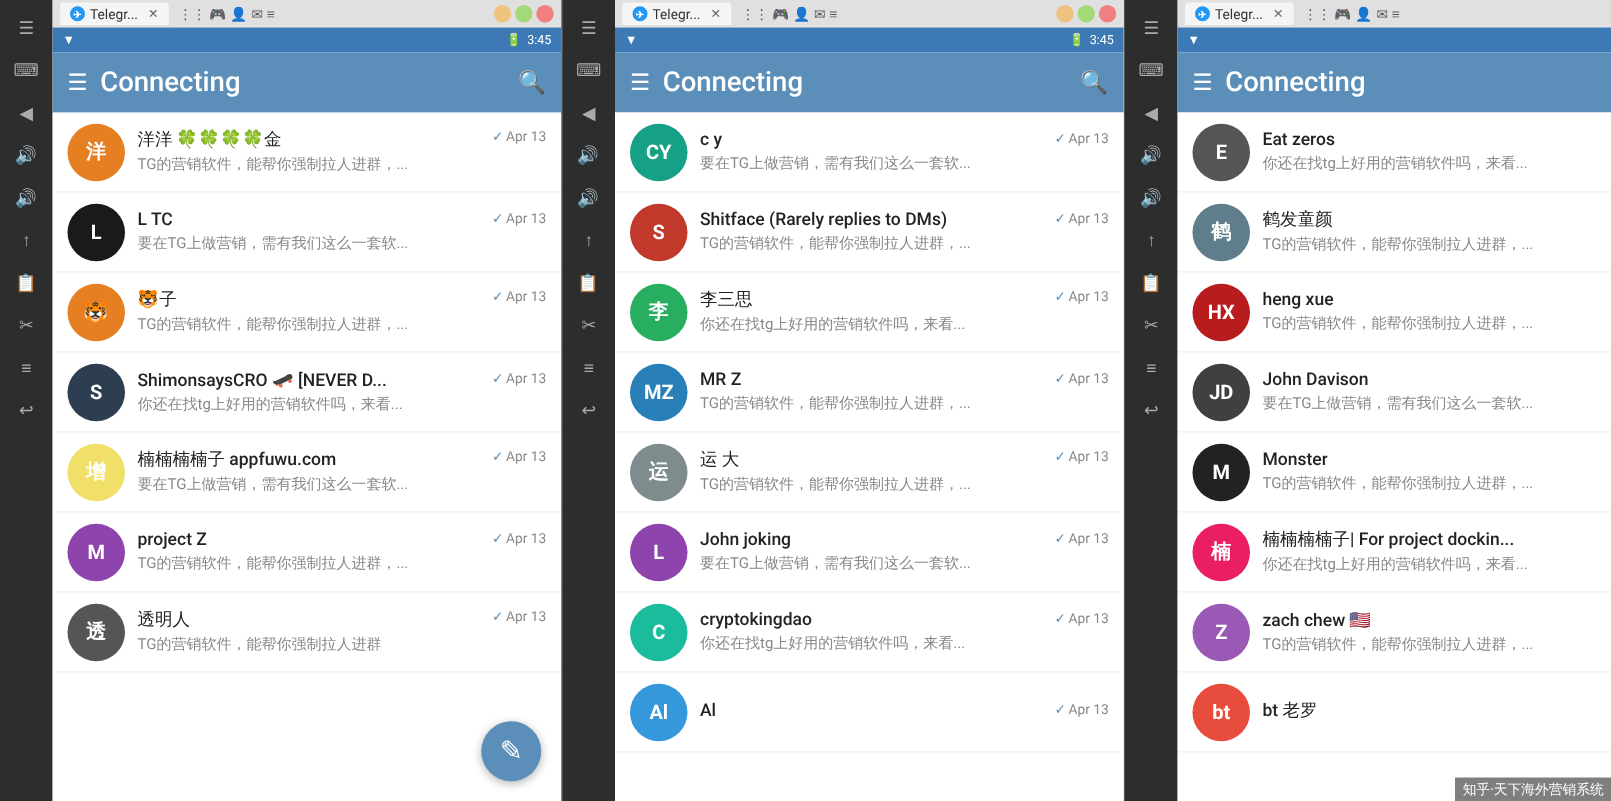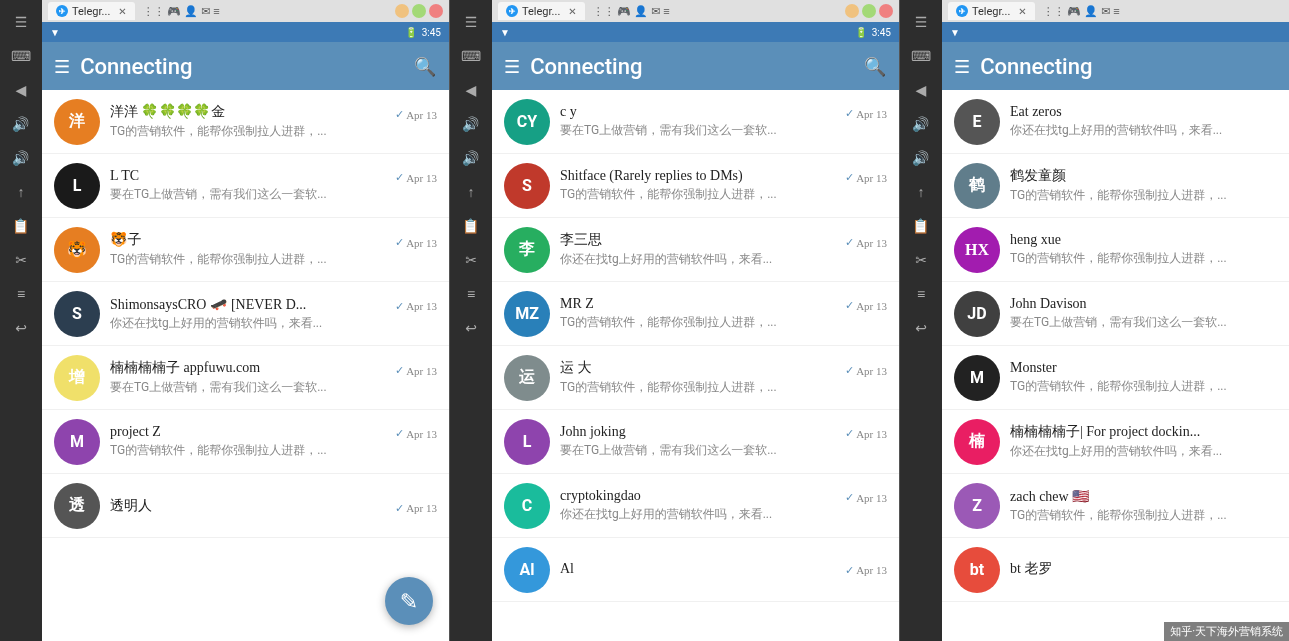--- a/index.html
+++ b/index.html
@@ -185,23 +185,22 @@
       font-weight: bold;
       overflow: hidden;
     }
 
     .chat-info {
       flex: 1;
       overflow: hidden;
     }
     .chat-name-row {
       display: flex;
-      align-items: flex-end;
+      align-items: flex-start;
       justify-content: space-between;
-      font-family: Liberation Serif, serif;
     }
     .chat-name {
       font-size: 14px;
       font-weight: 500;
       color: #222;
       white-space: nowrap;
       overflow: hidden;
       text-overflow: ellipsis;
       max-width: 240px;
     }
@@ -399,20 +398,21 @@
                     <div class="chat-preview">TG的营销软件，能帮你强制拉人进群，...</div>
                   </div>
                 </div>
                 <div class="chat-item">
                   <div class="avatar" style="background: rgb(85, 85, 85);">透</div>
                   <div class="chat-info">
                     <div class="chat-name-row">
                       <span class="chat-name">透明人</span>
                       <div class="chat-time"><span class="check-mark">✓</span> Apr 13</div>
                     </div>
+                    <div class="chat-preview">TG的营销软件，能帮你强制拉人进群</div>
                   </div>
                 </div>
               </div>
               <div class="fab" style="position: absolute; bottom: 16px; right: 16px; width: 48px; height: 48px; background: rgb(91, 143, 185); border-radius: 50%; display: flex; align-items: center; justify-content: center; color: white; font-size: 22px; cursor: pointer; box-shadow: rgba(0, 0, 0, 0.3) 0px 2px 8px;">✎</div>
             </div>
           </div>
         </div>
         <div class="sidebar-strip">
           <div class="s-icon">☰</div>
           <div class="s-icon">⌨</div>
@@ -601,21 +601,21 @@
               <div class="chat-item">
                 <div class="avatar" style="background: rgb(96, 125, 139);">鹤</div>
                 <div class="chat-info">
                   <div class="chat-name-row">
                     <span class="chat-name">鹤发童颜</span>
                   </div>
                   <div class="chat-preview">TG的营销软件，能帮你强制拉人进群，...</div>
                 </div>
               </div>
               <div class="chat-item">
-                <div class="avatar" style="background: #a21caf; font-family: Liberation Serif, serif;">HX</div>
+                <div class="avatar" style="background: #b91c1c;">HX</div>
                 <div class="chat-info">
                   <div class="chat-name-row">
                     <span class="chat-name">heng xue</span>
                   </div>
                   <div class="chat-preview">TG的营销软件，能帮你强制拉人进群，...</div>
                 </div>
               </div>
               <div class="chat-item">
                 <div class="avatar" style="background: #404040;">JD</div>
                 <div class="chat-info">

